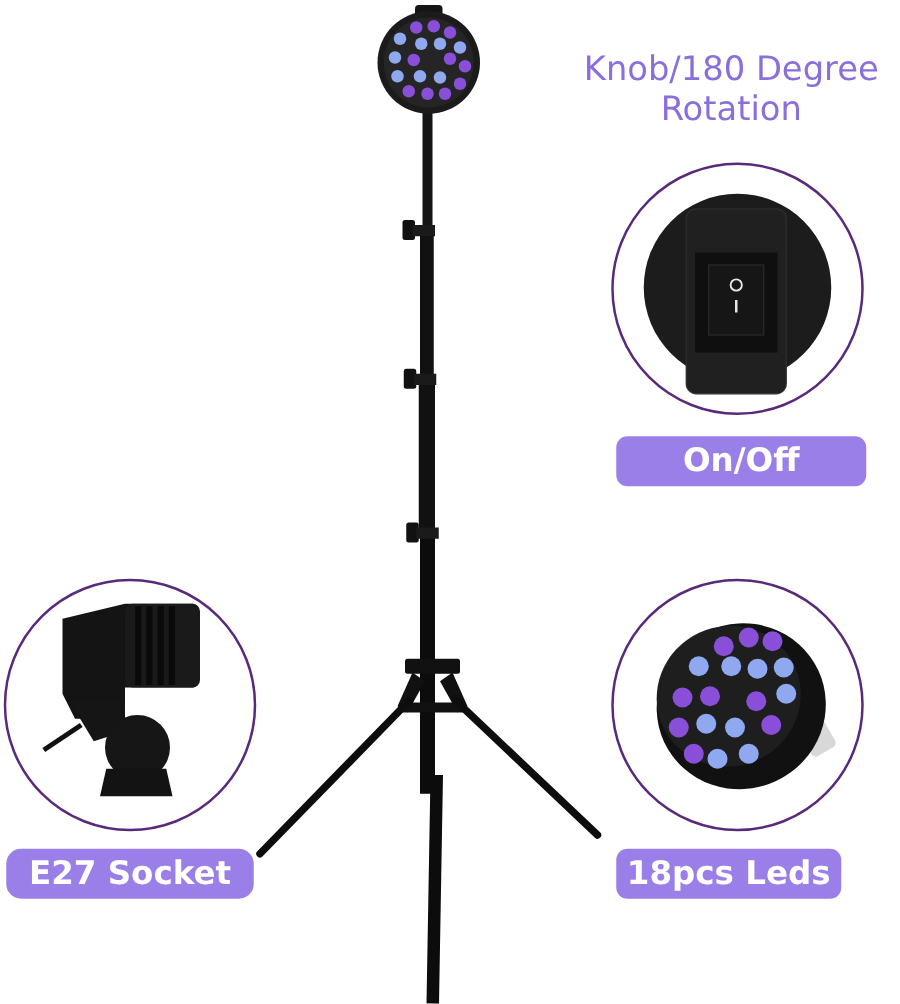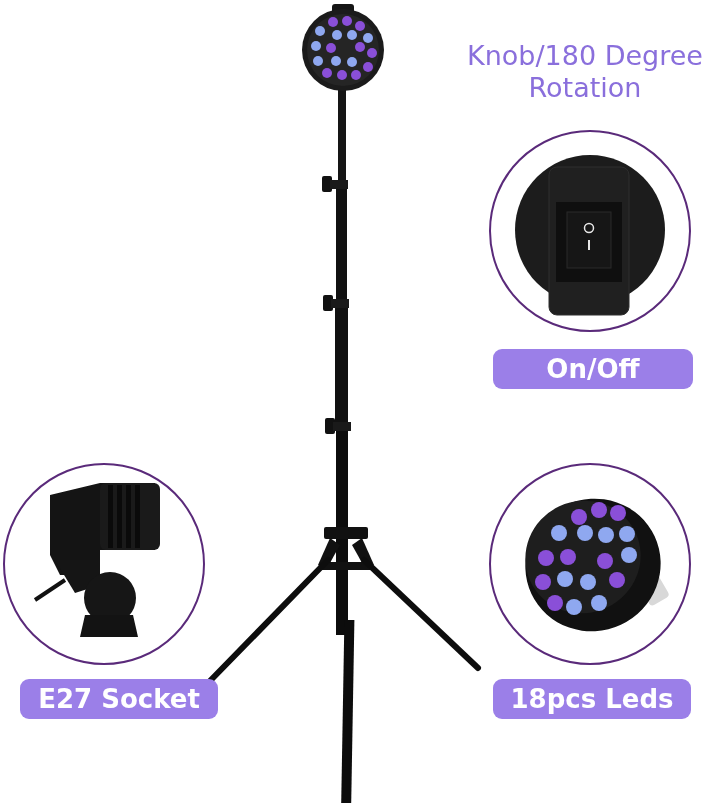--- a/index.html
+++ b/index.html
@@ -95,21 +95,21 @@
     <rect x="103" y="20" width="5" height="63" fill="#0a0a0a"></rect>
     <rect x="112" y="20" width="5" height="63" fill="#0a0a0a"></rect>
     <rect x="121" y="20" width="5" height="63" fill="#0a0a0a"></rect>
     <rect x="130" y="20" width="5" height="63" fill="#0a0a0a"></rect>
     <path d="M50 95 L95 95 L95 120 L70 128 Z" fill="#151515"></path>
     <circle cx="105" cy="133" r="26" fill="#161616"></circle>
     <path d="M80 150 L128 150 L133 172 L75 172 Z" fill="#131313"></path>
     <path d="M30 135 L60 115" stroke="#111" stroke-width="4"></path>
   </svg>
 </div>
-<div class="label" style="left:20px;top:679px;width:198px;">E27 Socket</div>
+<div class="label" style="left:5px;top:679px;width:198px;border-radius:12px;">E27 Socket</div>
 
 <div class="circle" style="left:489px;top:463px;width:198px;height:198px;">
   <svg width="198" height="198" viewBox="0 0 198 198">
     <rect x="152" y="112" width="22" height="26" rx="4" fill="#d8d8d8" transform="rotate(-30 163 125)"></rect>
     <ellipse cx="102" cy="100" rx="68" ry="66" fill="#111" transform="rotate(-25 102 100)"></ellipse>
     <ellipse cx="92" cy="92" rx="58" ry="56" fill="#1e1e1e" transform="rotate(-25 92 92)"></ellipse>
     <g>
       <circle cx="88" cy="52" r="8" fill="#8a4fd8"></circle>
         <circle cx="108" cy="45" r="8" fill="#8a4fd8"></circle>
         <circle cx="127" cy="48" r="8" fill="#8a4fd8"></circle>
@@ -124,13 +124,13 @@
       <circle cx="52" cy="117" r="8" fill="#8a4fd8"></circle>
         <circle cx="74" cy="114" r="8" fill="#8fa8f0"></circle>
         <circle cx="97" cy="117" r="8" fill="#8fa8f0"></circle>
         <circle cx="126" cy="115" r="8" fill="#8a4fd8"></circle>
       <circle cx="64" cy="138" r="8" fill="#8a4fd8"></circle>
         <circle cx="83" cy="142" r="8" fill="#8fa8f0"></circle>
         <circle cx="108" cy="138" r="8" fill="#8fa8f0"></circle>
     </g>
   </svg>
 </div>
-<div class="label" style="left:493px;top:679px;width:198px;">18pcs Leds</div>
+<div class="label" style="left:493px;top:679px;width:180px;">18pcs Leds</div>
 
 </body></html>

